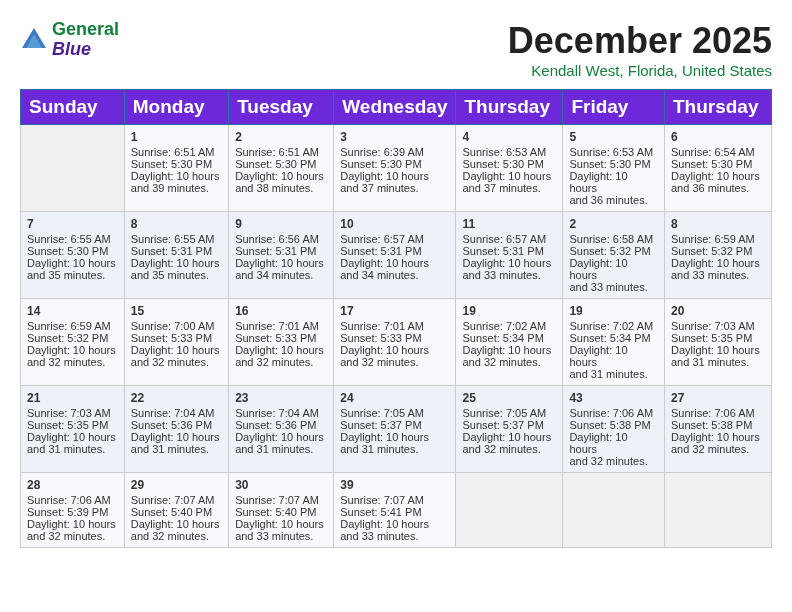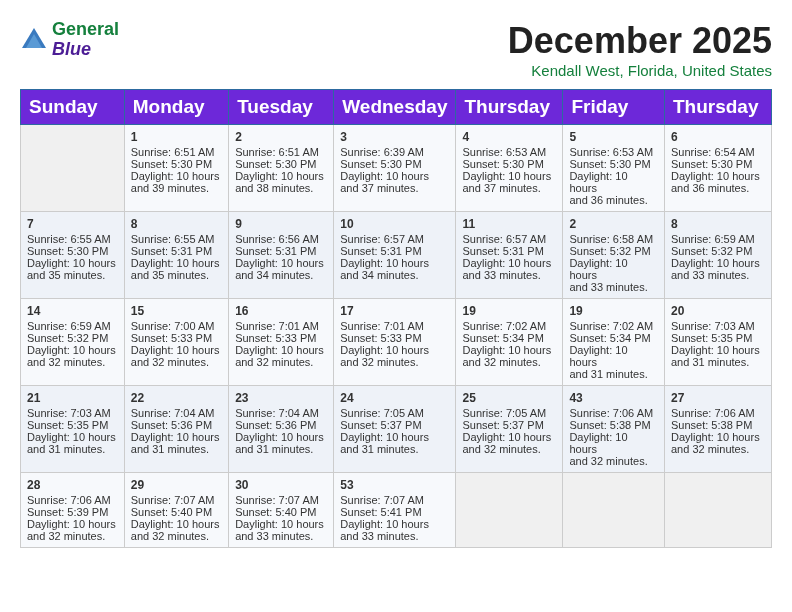--- a/index.html
+++ b/index.html
@@ -330,21 +330,21 @@
           <div>and 32 minutes.</div>
         </td>
         <td>
           <span class="day-num">30</span>
           <div>Sunrise: 7:07 AM</div>
           <div>Sunset: 5:40 PM</div>
           <div>Daylight: 10 hours</div>
           <div>and 33 minutes.</div>
         </td>
         <td>
-          <span class="day-num">53</span>
+          <span class="day-num">39</span>
           <div>Sunrise: 7:07 AM</div>
           <div>Sunset: 5:41 PM</div>
           <div>Daylight: 10 hours</div>
           <div>and 33 minutes.</div>
         </td>
         <td class="empty"></td>
         <td class="empty"></td>
         <td class="empty"></td>
       </tr>
     </tbody>

